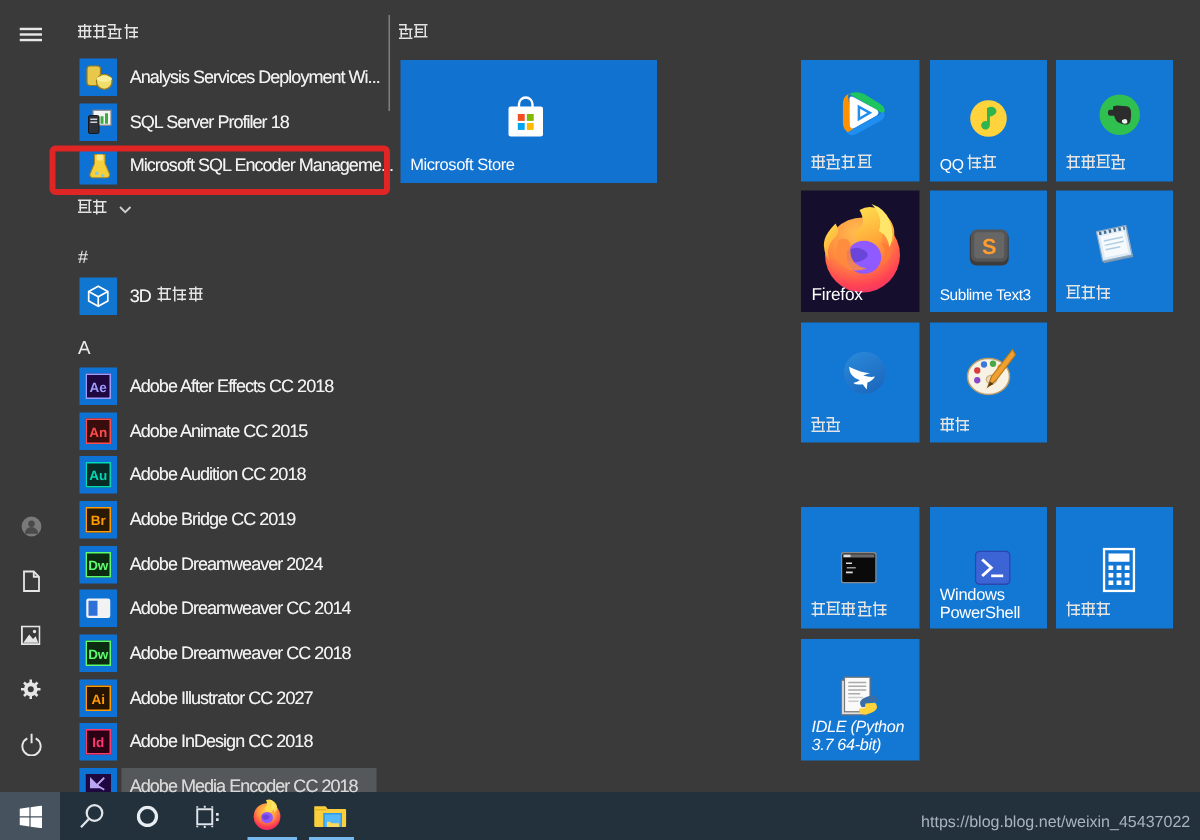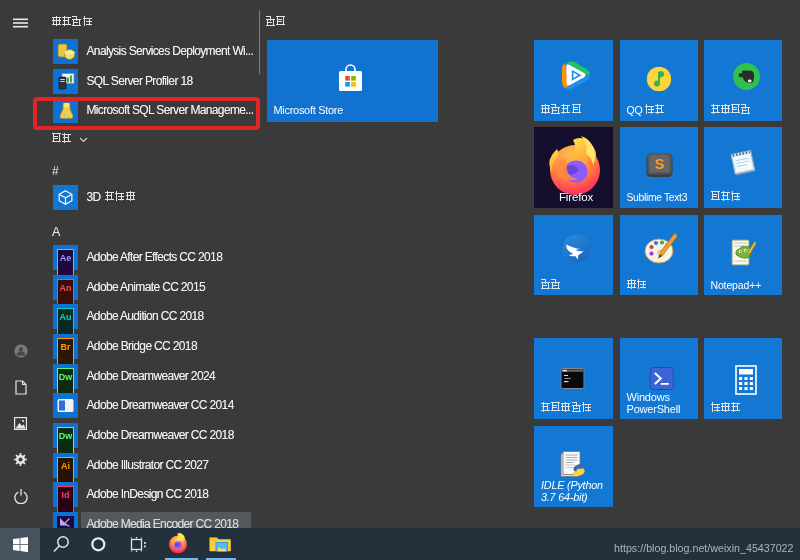--- a/index.html
+++ b/index.html
@@ -43,21 +43,21 @@
   linear-gradient(#e4e4e4,#e4e4e4) 1px 5px/60% 1px no-repeat,
   linear-gradient(#e4e4e4,#e4e4e4) 0px 8px/100% 1px no-repeat,
   linear-gradient(#e4e4e4,#e4e4e4) 1px 1px/1px 70% no-repeat,
   linear-gradient(#e4e4e4,#e4e4e4) 7px 1px/1px 70% no-repeat; }
 
 .hdr { position:absolute; left:52px; color:#ececec; font-size:12px; }
 .row { position:absolute; left:53px; height:25px; }
 .row .txt { position:absolute; left:33.5px; top:0; height:25px; line-height:25px;
   color:#f2f2f2; font-size:12px; letter-spacing:-0.65px; white-space:nowrap; text-shadow:0 0 0.4px rgba(255,255,255,0.5); }
 .plate { position:absolute; left:0; top:0; width:25px; height:25px; background:#0e72d4; }
-.ad { position:absolute; left:4px; top:4px; width:17px; height:30px;
+.ad { position:absolute; left:4px; top:4px; width:17px; height:17px;
   font-weight:bold; font-size:9px; line-height:16px; text-align:center; }
 
 .tile { position:absolute; width:78.5px; height:80.5px; background:#1377d4; }
 .tlabel { position:absolute; left:7px; bottom:4.5px; color:#fff; font-size:10.5px; letter-spacing:-0.15px; white-space:nowrap; }
 .ticon { position:absolute; left:0; top:0; width:100%; height:56px;
   display:flex; align-items:center; justify-content:center; }
 </style>
 </head>
 <body>
 <div id="stage">
@@ -128,21 +128,21 @@
     <span class="txt">SQL Server Profiler 18</span>
   </div>
   <div class="row" style="top:98px;">
     <span class="plate"></span>
     <svg class="abs" style="left:3px; top:2.5px;" width="20" height="20">
       <path d="M7 2 h7 v6 l3 7 a2 2 0 0 1 -2 2.5 h-9 a2 2 0 0 1 -2 -2.5 l3 -7 Z" fill="#f6cf3c" stroke="#a8881c" stroke-width="0.7"></path>
       <rect x="8.5" y="2" width="4" height="4" fill="#fbe88a"></rect>
       <circle cx="8.5" cy="14.5" r="1.2" fill="#7ec8e8"></circle>
       <circle cx="12.5" cy="16" r="1" fill="#7ec8e8"></circle>
     </svg>
-    <span class="txt">Microsoft SQL Server Manageme...</span>
+    <span class="txt">Microsoft SQL Encoder Manageme...</span>
   </div>
 
   <div class="abs" style="left:33px; top:96.5px; width:226.5px; height:33px;
        border:4px solid #e02525; border-radius:4px; z-index:30;"></div>
 
   <div class="row" style="top:184.5px;">
     <span class="plate" style="background:#1076d0;"></span>
     <svg class="abs" style="left:4px; top:4px;" width="17" height="17" viewBox="0 0 24 24">
       <path d="M12 2.5 L21 7.5 V16.5 L12 21.5 L3 16.5 V7.5 Z" fill="none" stroke="#fff" stroke-width="1.6"></path>
       <path d="M3.4 7.7 L12 12.4 L20.6 7.7 M12 12.4 V21.2" fill="none" stroke="#fff" stroke-width="1.6"></path>
@@ -161,21 +161,21 @@
       <span class="txt">Adobe Animate CC 2015</span>
     </div>
   <div class="row" style="top:304.3px;">
       <span class="plate"></span>
       <span class="ad" style="background:#0a2a26; color:#00d8b8; border:1px solid #00d8b8;">Au</span>
       <span class="txt">Adobe Audition CC 2018</span>
     </div>
   <div class="row" style="top:334px;">
       <span class="plate"></span>
       <span class="ad" style="background:#2a1a05; color:#ff9a00; border:1px solid #ff9a00;">Br</span>
-      <span class="txt">Adobe Bridge CC 2018</span>
+      <span class="txt">Adobe Bridge CC 2019</span>
     </div>
   <div class="row" style="top:363.7px;">
       <span class="plate"></span>
       <span class="ad" style="background:#0c2b10; color:#5dfc6e; border:1px solid #5dfc6e;">Dw</span>
       <span class="txt">Adobe Dreamweaver 2024</span>
     </div>
   <div class="row" style="top:393.3px;">
       <span class="plate"></span>
     <svg class="abs" style="left:4px; top:4px;" width="17" height="17">
       <rect x="0.5" y="2" width="16" height="13" rx="1.5" fill="#f2f2f2"></rect>
@@ -276,21 +276,21 @@
         <circle cx="31" cy="36" r="25" fill="url(#ffg)"></circle>
         <path d="M29 6 q5 9 -1 13 q-5 5 2 9 l11 2 q6 -7 2 -15 q7 5 8 13 q4 -11 -5 -19 q-8 -8 -17 -3 Z" fill="url(#ffy)"></path>
         <path d="M37 2 q9 3 12 11 q4 10 0 18 q-1 -8 -7 -11 q3 -10 -5 -18 Z" fill="#ffe66a"></path>
         <path d="M13 15 q4 6 -1 10 q-6 6 -3 15 q-7 -10 -1 -19 q2 -3 5 -6 Z" fill="url(#ffy)"></path>
         <ellipse cx="32" cy="37.5" rx="11.5" ry="11" fill="#8f5aff"></ellipse>
         <path d="M20.5 33.5 q6 -4.5 12 -0.5 q5 4 -2.5 7 q-10 3.5 -9.5 -6.5 Z" fill="#6a45d9"></path>
         <path d="M15 26 q8 -3 8 5 q-1 12 11 14 q-12 4 -18 -4 q-4 -7 -1 -15 Z" fill="#ff8a3e" opacity="0.85"></path>
         <path d="M44 28 q4 8 0 15 q6 -3 6 -11 q-3 -5 -6 -4 Z" fill="#ff7a35" opacity="0.8"></path>
       </svg>
     </div>
-    <span class="tlabel" style="font-size:11.5px;margin-left:18px;">Firefox</span>
+    <span class="tlabel" style="font-size:11.5px;">Firefox</span>
   </div>
   <div class="tile" style="left:619.5px; top:127px;">
     <div class="ticon" style="height:75px; transform:translate(0.5px,0);">
       <svg width="28" height="26">
         <rect x="1" y="2" width="26" height="23" rx="4.5" fill="#3c3c3c"></rect>
         <rect x="1.8" y="1" width="24.5" height="21.5" rx="4" fill="#555"></rect>
         <rect x="4" y="2.8" width="20" height="17.5" rx="2.5" fill="#666"></rect>
         <text x="14" y="17" text-anchor="middle" font-family="Liberation Sans" font-size="14.5" font-weight="bold" fill="#ff9d2e">S</text>
       </svg>
     </div>
@@ -334,35 +334,20 @@
         <circle cx="7.5" cy="15" r="2.1" fill="#d83c3c"></circle>
         <circle cx="12" cy="11" r="2.1" fill="#3c78d8"></circle>
         <circle cx="18" cy="10.5" r="2.1" fill="#48a848"></circle>
         <circle cx="7.5" cy="21.5" r="2.1" fill="#8a48c8"></circle>
         <circle cx="23" cy="13" r="2.1" fill="#e8a83c"></circle>
         <path d="M31 1 L17 19 L14.5 26 L20 21.5 L33 4.5 Z" fill="#f0a030" stroke="#b87818" stroke-width="0.8"></path>
         <path d="M14.5 26 L16 22.5 L18.5 24 Z" fill="#503818"></path>
       </svg>
     </div>
     <span class="tlabel"><span class="cjs g1"></span><span class="cjs g4"></span></span>
-  </div>
-  <div class="tile" style="left:703.5px; top:214.5px;">
-    <div class="ticon" style="height:76px; transform:translate(-0.5px,0);">
-      <svg width="28" height="30">
-        <rect x="3.5" y="2" width="17" height="25" rx="1" fill="#f6f6f0" stroke="#8a9a6a" stroke-width="1"></rect>
-        <path d="M6 5 h12 M6 8 h12 M6 23 h12" stroke="#c8cbb8" stroke-width="1"></path>
-        <path d="M8 17 q-2 -5 3 -6 q2 -4 6 -2 q4 -2 5 2 q3 3 0 5 q0 4 -4 4 q-5 1 -10 -3 Z" fill="#78b838" stroke="#4a7818" stroke-width="0.8"></path>
-        <circle cx="12" cy="13.5" r="1.6" fill="#fff"></circle>
-        <circle cx="17" cy="12.5" r="1.6" fill="#fff"></circle>
-        <circle cx="12.3" cy="13.7" r="0.7" fill="#222"></circle>
-        <circle cx="17.3" cy="12.7" r="0.7" fill="#222"></circle>
-        <path d="M26.5 3 L20 13.5 l-1.2 3.5 l3 -2 L27.5 5.5 Z" fill="#f0c23c" stroke="#a88618" stroke-width="0.7"></path>
-      </svg>
-    </div>
-    <span class="tlabel">Notepad++</span>
   </div>
 
   <div class="tile" style="left:534px; top:338px;">
     <div class="ticon" style="height:81px; transform:translate(-0.5px,0);">
       <svg width="24" height="21">
         <rect x="0.5" y="0.5" width="23" height="20" rx="1.5" fill="#0a0a0a" stroke="#8a8a8a" stroke-width="1"></rect>
         <rect x="1.5" y="1.5" width="21" height="2.2" fill="#6a6a6a"></rect>
         <rect x="2" y="1.8" width="4.5" height="1.6" fill="#ddd"></rect>
         <path d="M3.5 7.5 h4 M3.5 7.5 l0 0" stroke="#ddd" stroke-width="1.1" fill="none"></path>
         <path d="M4 10.5 h6" stroke="#999" stroke-width="1"></path>

